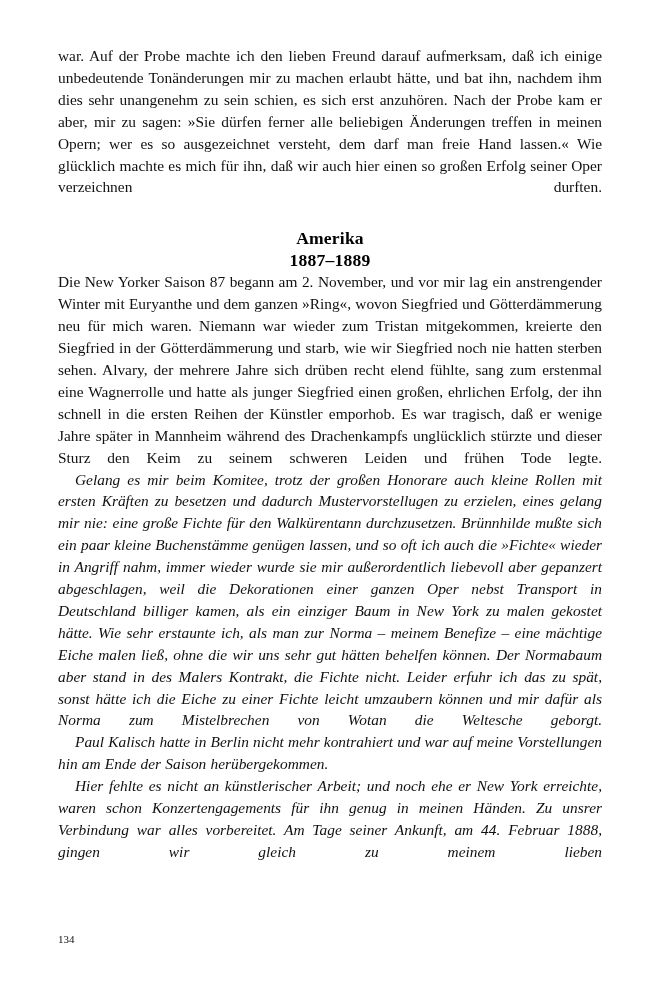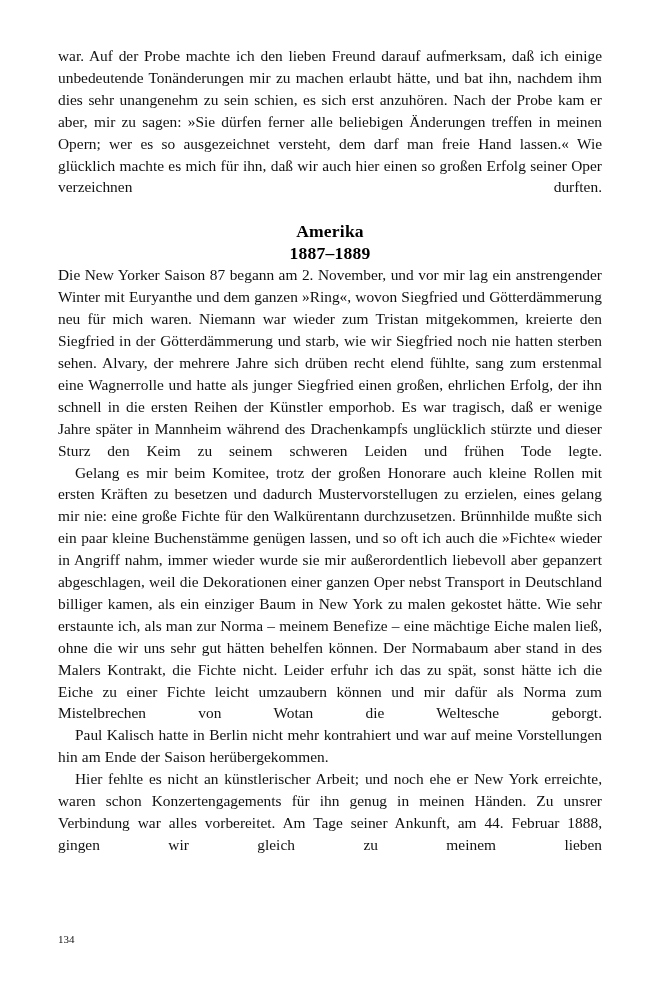--- a/index.html
+++ b/index.html
@@ -41,40 +41,41 @@
     text-align: justify;
     text-justify: inter-word;
     color: #101010;
     hyphens: manual;
     -webkit-hyphens: manual;
     word-spacing: 0.02em;
   }
 
   p.para.indent {
     text-indent: 17px;
+    font-style: italic;
   }
 
   
   p.para.force-justify {
     text-align-last: justify;
   }
 
   .section-heading {
     margin: 0;
     padding: 0;
     text-align: center;
     font-weight: bold;
     font-size: 17.6px;
     line-height: 22px;
     letter-spacing: 0.01em;
     color: #000000;
   }
 
   .heading-title-wrap {
-    margin-top: 22px;
+    margin-top: 29px;
   }
 
   .heading-years-wrap {
   }
 
   .after-heading {
     margin-top: 15px;
   }
 
   .page-number {

